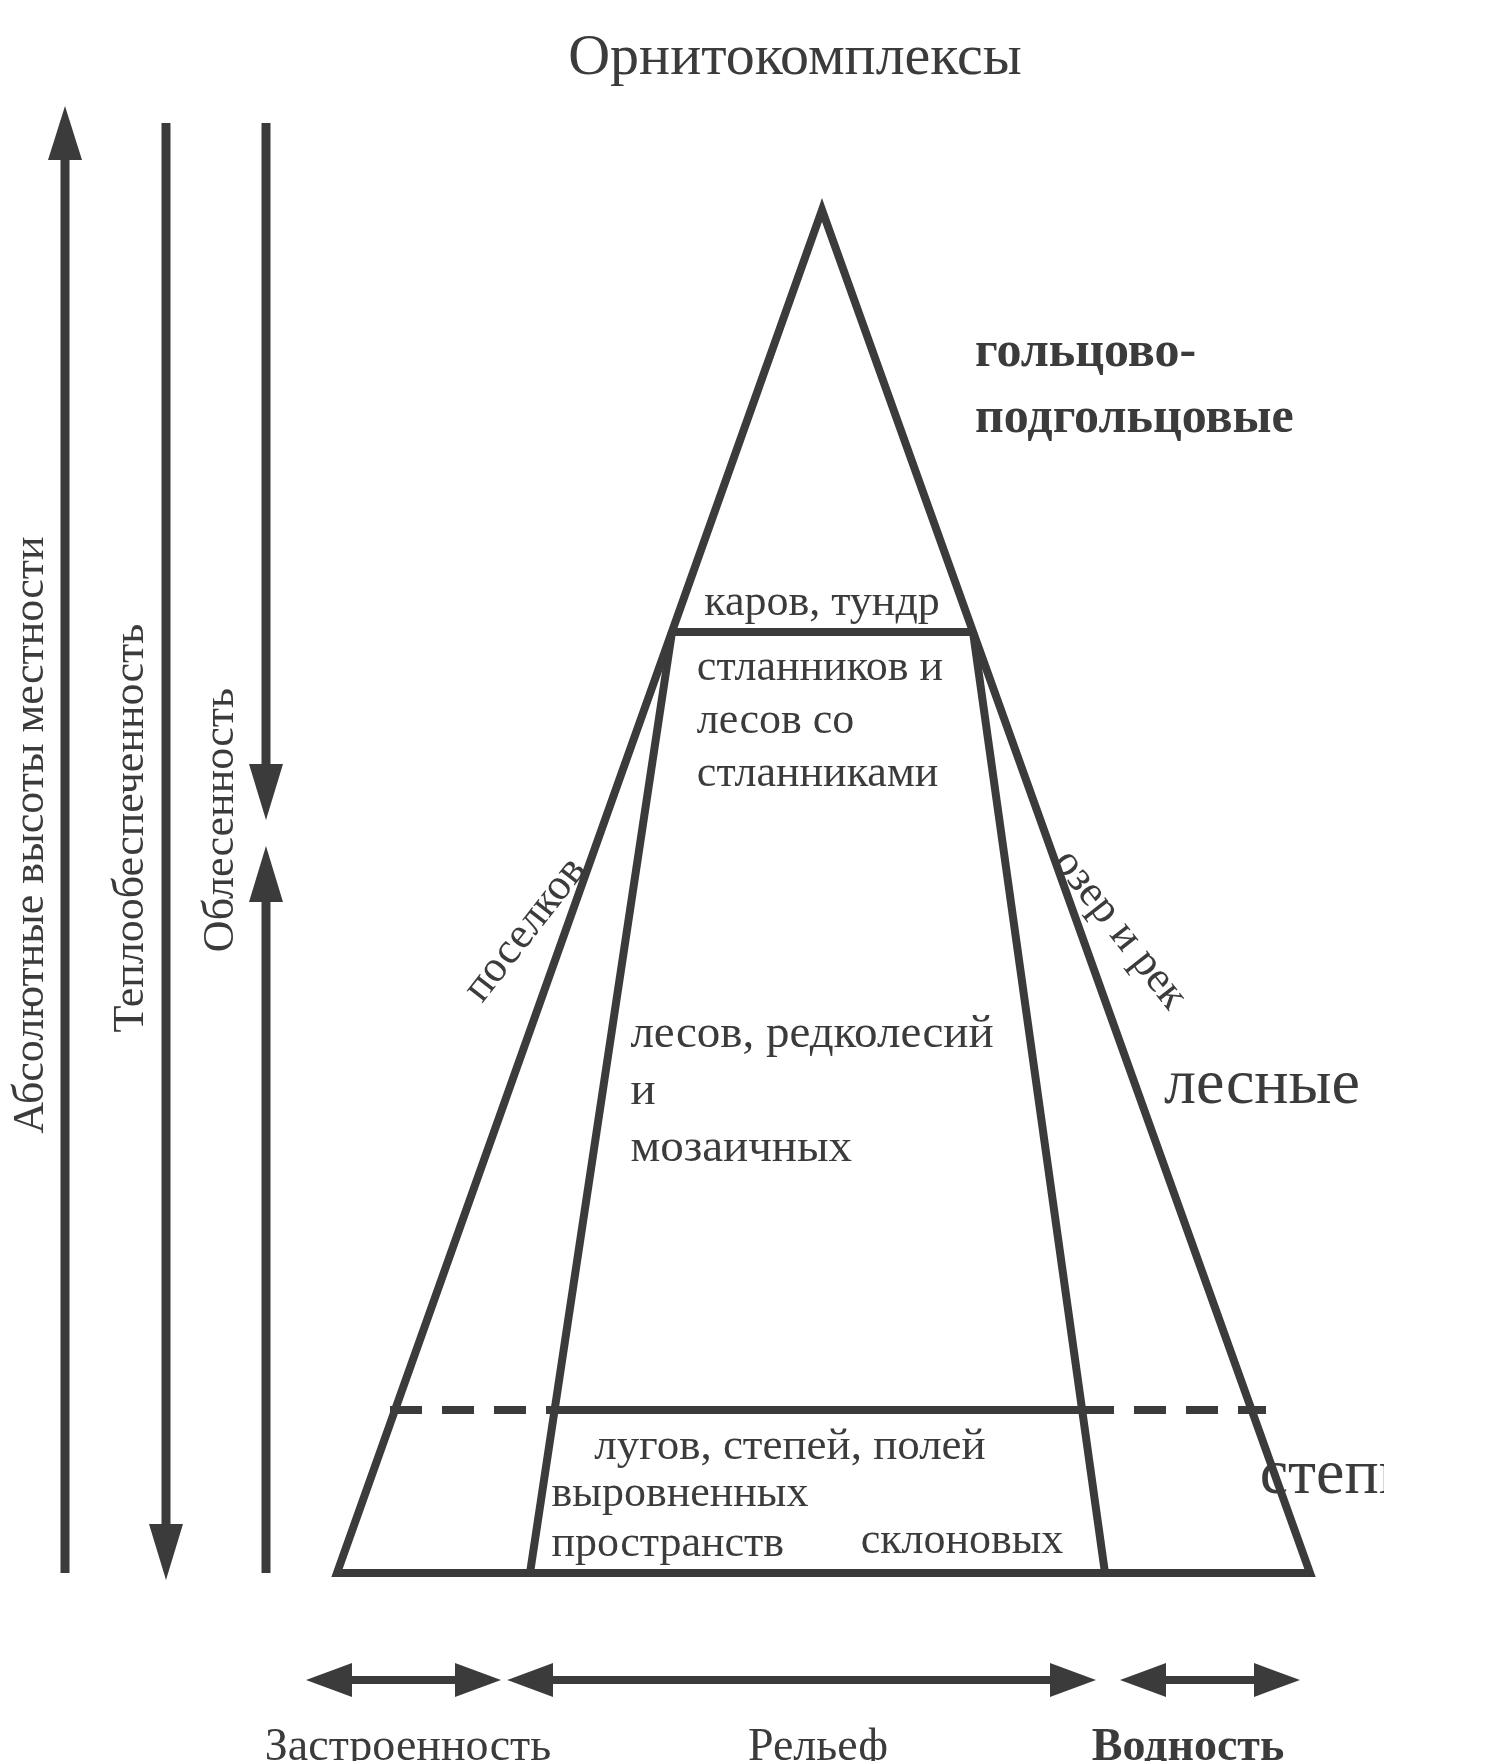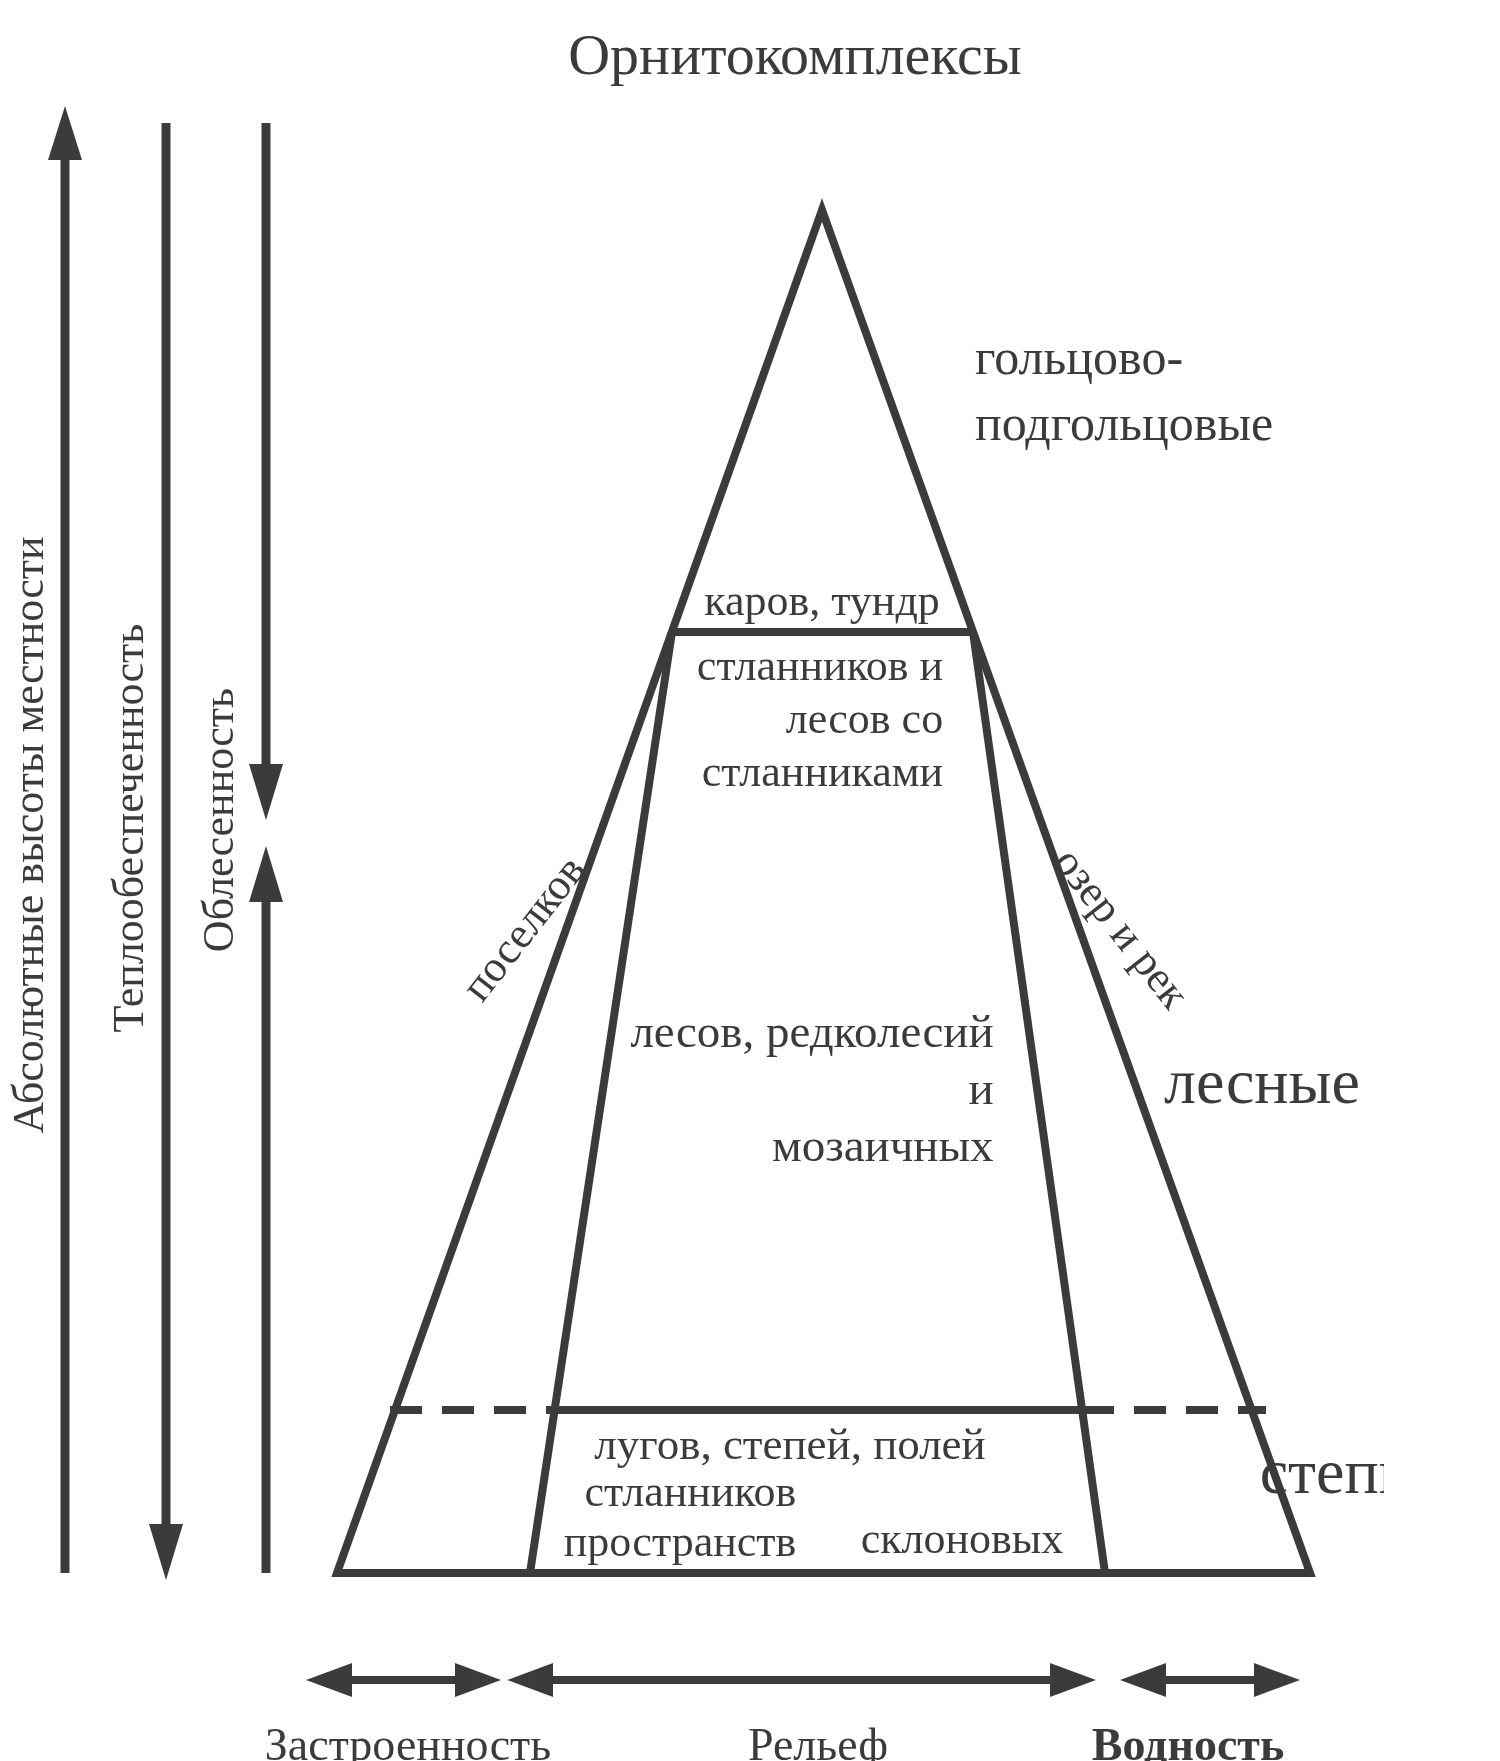--- a/index.html
+++ b/index.html
@@ -11,21 +11,21 @@
   svg.wires { position:absolute; left:0; top:0; }
   .label {
     position:absolute; white-space:nowrap;
     transform:translate(-50%,-50%);
     color:var(--ink);
   }
   .label.left-anchor { transform:none; }
   .rot-ccw  { transform:translate(-50%,-50%) rotate(-90deg); }
   .rot-slopeL { transform:translate(-50%,-50%) rotate(-52deg); }
   .rot-slopeR { transform:translate(-50%,-50%) rotate(52deg); }
-  .block { text-align:right; }
+  .block { text-align:left; }
   .f-title { font-size:58px; }
   .f-axis  { font-size:44px; }
   .f-zone  { font-size:50px; line-height:66px; }
   .f-zone2 { font-size:64px;text-align:right; }
   .f-band  { font-size:44px; }
   .f-band3 { font-size:44px; line-height:53px; }
   .f-center{ font-size:47px; line-height:57px; }
   .f-lugov { font-size:45px; }
   .f-two   { font-size:44px; line-height:50px; }
   .f-bottom{ font-size:46px; }
@@ -75,21 +75,21 @@
       <polygon points="1300,1660 1254,1643 1254,1677" stroke="none"></polygon>
     </g>
   </svg>
 
   <div class="label f-title" style="left:795px; top:34px;">Орнитокомплексы</div>
 
   <div class="label rot-ccw f-axis" style="left:28px; top:815px;">Абсолютные высоты местности</div>
   <div class="label rot-ccw f-axis" style="left:128px; top:808px;">Теплообеспеченность</div>
   <div class="label rot-ccw f-axis" style="left:218px; top:800px;">Облесенность</div>
 
-  <div class="label left-anchor f-zone" style="left:975px; top:304px;">
+  <div class="label left-anchor f-zone" style="left:975px; top:296px;font-weight:bold;">
     <div>гольцово-</div>
     <div>подгольцовые</div>
   </div>
 
   <div class="label f-band" style="left:822px; top:580px;">каров, тундр</div>
 
   <div class="label block f-band3" style="left:820px; top:698px;">
     <div>стланников и</div>
     <div>лесов со</div>
     <div>стланниками</div>
@@ -102,21 +102,21 @@
     <div>лесов, редколесий</div>
     <div>и</div>
     <div>мозаичных</div>
   </div>
 
   <div class="label f-zone2" style="left:1262px; top:1062px;">лесные</div>
 
   <div class="label f-lugov" style="left:790px; top:1424px;text-align:right;">лугов, степей, полей</div>
 
   <div class="label block f-two" style="left:680px; top:1497px;">
-    <div>стланников</div>
+    <div>выровненных</div>
     <div>пространств</div>
   </div>
 
   <div class="label f-band" style="left:962px; top:1518px;">склоновых</div>
 
   <div class="label f-zone2" style="left:1372px; top:1452px;">степные</div>
 
   <div class="label f-bottom" style="left:408px; top:1724px;">Застроенность</div>
   <div class="label f-bottom" style="left:818px; top:1724px;">Рельеф</div>
   <div class="label f-bottom" style="left:1188px; top:1724px;font-weight:bold;">Водность</div>

